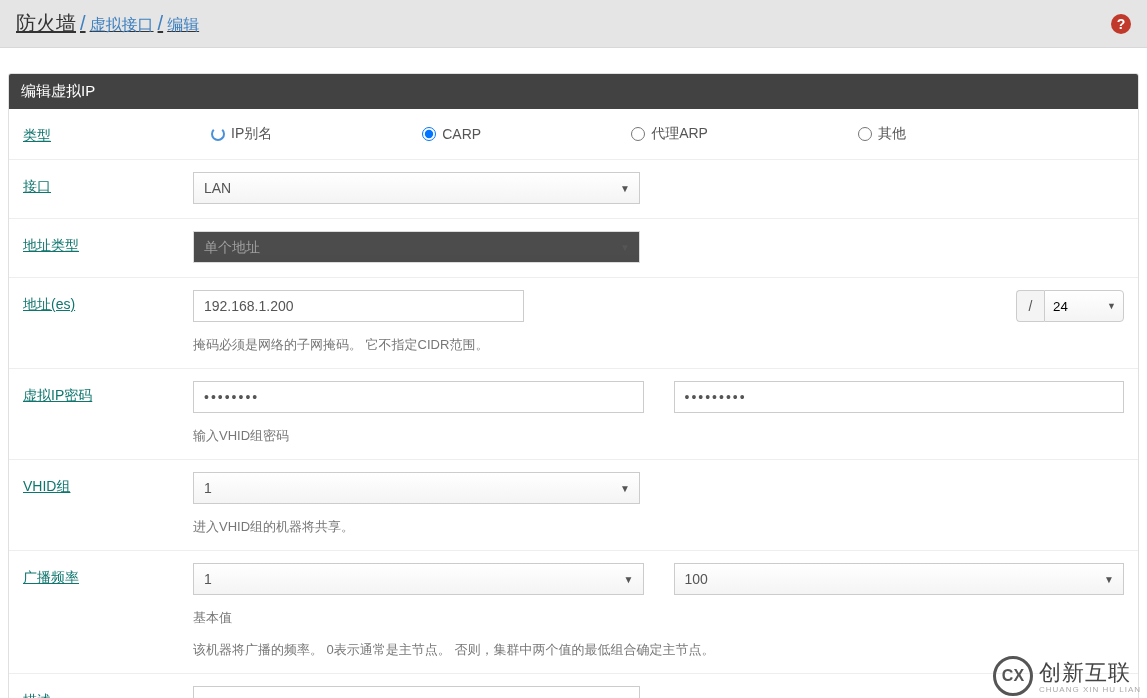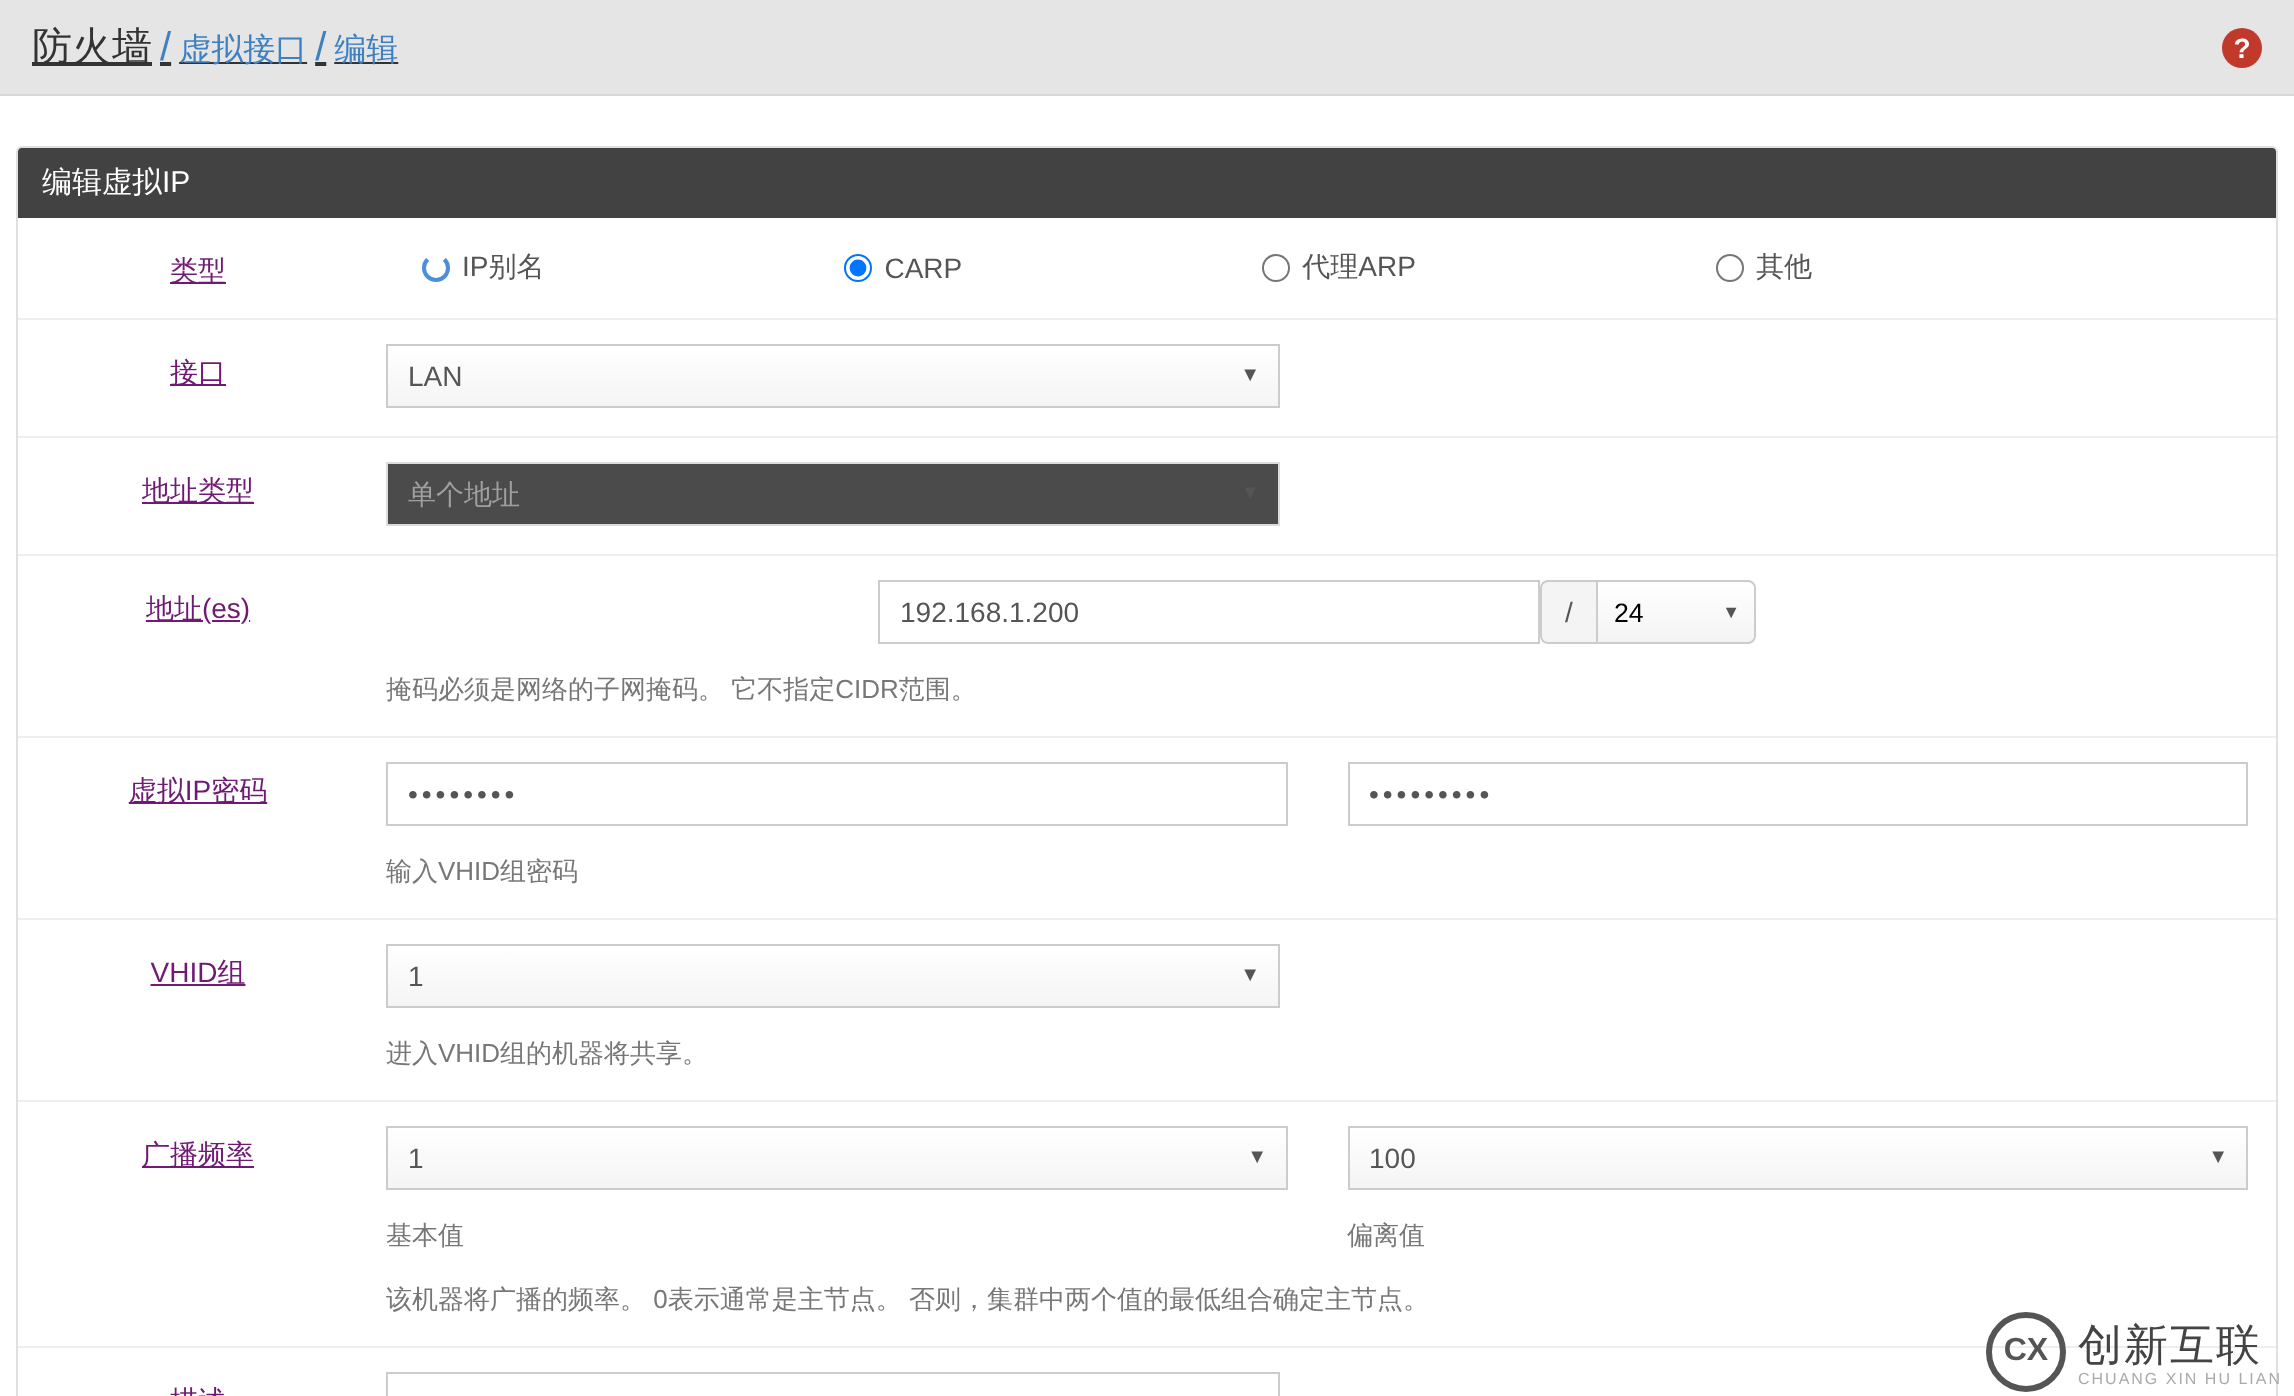--- a/index.html
+++ b/index.html
@@ -30,23 +30,23 @@
   padding: 8px 12px; font-size: 15px;
 }
 .form-body { background: #fff; }
 .form-row {
   display: flex; align-items: flex-start;
   padding: 12px 14px 14px 14px;
   border-top: 1px solid #eee;
 }
 .form-row:first-child { border-top: none; }
 .form-label {
-  width: 170px; text-align: center;
+  width: 170px; text-align: left;
   padding-right: 18px; padding-top: 6px;
-  color: #701a75; text-decoration: underline; font-size: 14px;
+  color: #0f766e; text-decoration: underline; font-size: 14px;
 }
 .form-control-area { flex: 1; }
 .radio-group { display: flex; gap: 150px; padding-top: 4px; padding-left: 18px; }
 .radio-item { display: flex; align-items: center; gap: 6px; color: #555; }
 .radio-item input { width: 14px; height: 14px; }
 .radio-item .spinner {
   width: 14px; height: 14px; border: 2px solid #4a90d9; border-top-color: transparent; border-radius: 50%;
 }
 .select-box, .text-input {
   width: 447px; height: 32px;
@@ -57,21 +57,21 @@
 .select-wrap { position: relative; display: inline-block; }
 .select-wrap::after {
   content: "▼"; font-size: 10px; color: #555;
   position: absolute; right: 10px; top: 50%; transform: translateY(-50%);
   pointer-events: none;
 }
 .select-disabled { background: #000000; color: #777; }
 .hint { color: #777; font-size: 13px; margin-top: 14px; }
 .row-flex { display: flex; gap: 30px; }
 .col { flex: 1; }
-.addr-row { display: flex; align-items: center; justify-content: center; width: 100%; }
+.addr-row { display: flex; align-items: center; justify-content: space-between; width: 100%; }
 .cidr-wrap { display: flex; align-items: center; }
 .cidr-slash {
   width: 28px; height: 32px; border: 1px solid #ccc; border-right: none;
   display: flex; align-items: center; justify-content: center;
   background: #f4f4f4; border-radius: 4px 0 0 4px; color: #555;
 }
 .cidr-select { width: 80px; height: 32px; border: 1px solid #ccc; border-radius: 0 4px 4px 0; background: linear-gradient(#fff,#f4f4f4); padding: 4px 8px; appearance: none; }
 .cidr-select-wrap { position: relative; }
 .cidr-select-wrap::after { content: "▼"; font-size: 9px; color: #555; position: absolute; right: 8px; top: 50%; transform: translateY(-50%); pointer-events: none; }
 .pw-dots { letter-spacing: 2px; }
@@ -215,21 +215,20 @@
                 </select>
               </div>
               <div class="hint">基本值</div>
             </div>
             <div class="col">
               <div class="select-wrap">
                 <select class="select-box">
                   <option>100</option>
                 </select>
               </div>
-              <div class="hint">偏离值</div>
             </div>
           </div>
           <div class="hint" style="margin-top:14px">该机器将广播的频率。 0表示通常是主节点。 否则，集群中两个值的最低组合确定主节点。</div>
         </div>
       </div>
 
       <div class="form-row">
         <div class="form-label">描述</div>
         <div class="form-control-area">
           <input class="text-input desc-input" style="">

